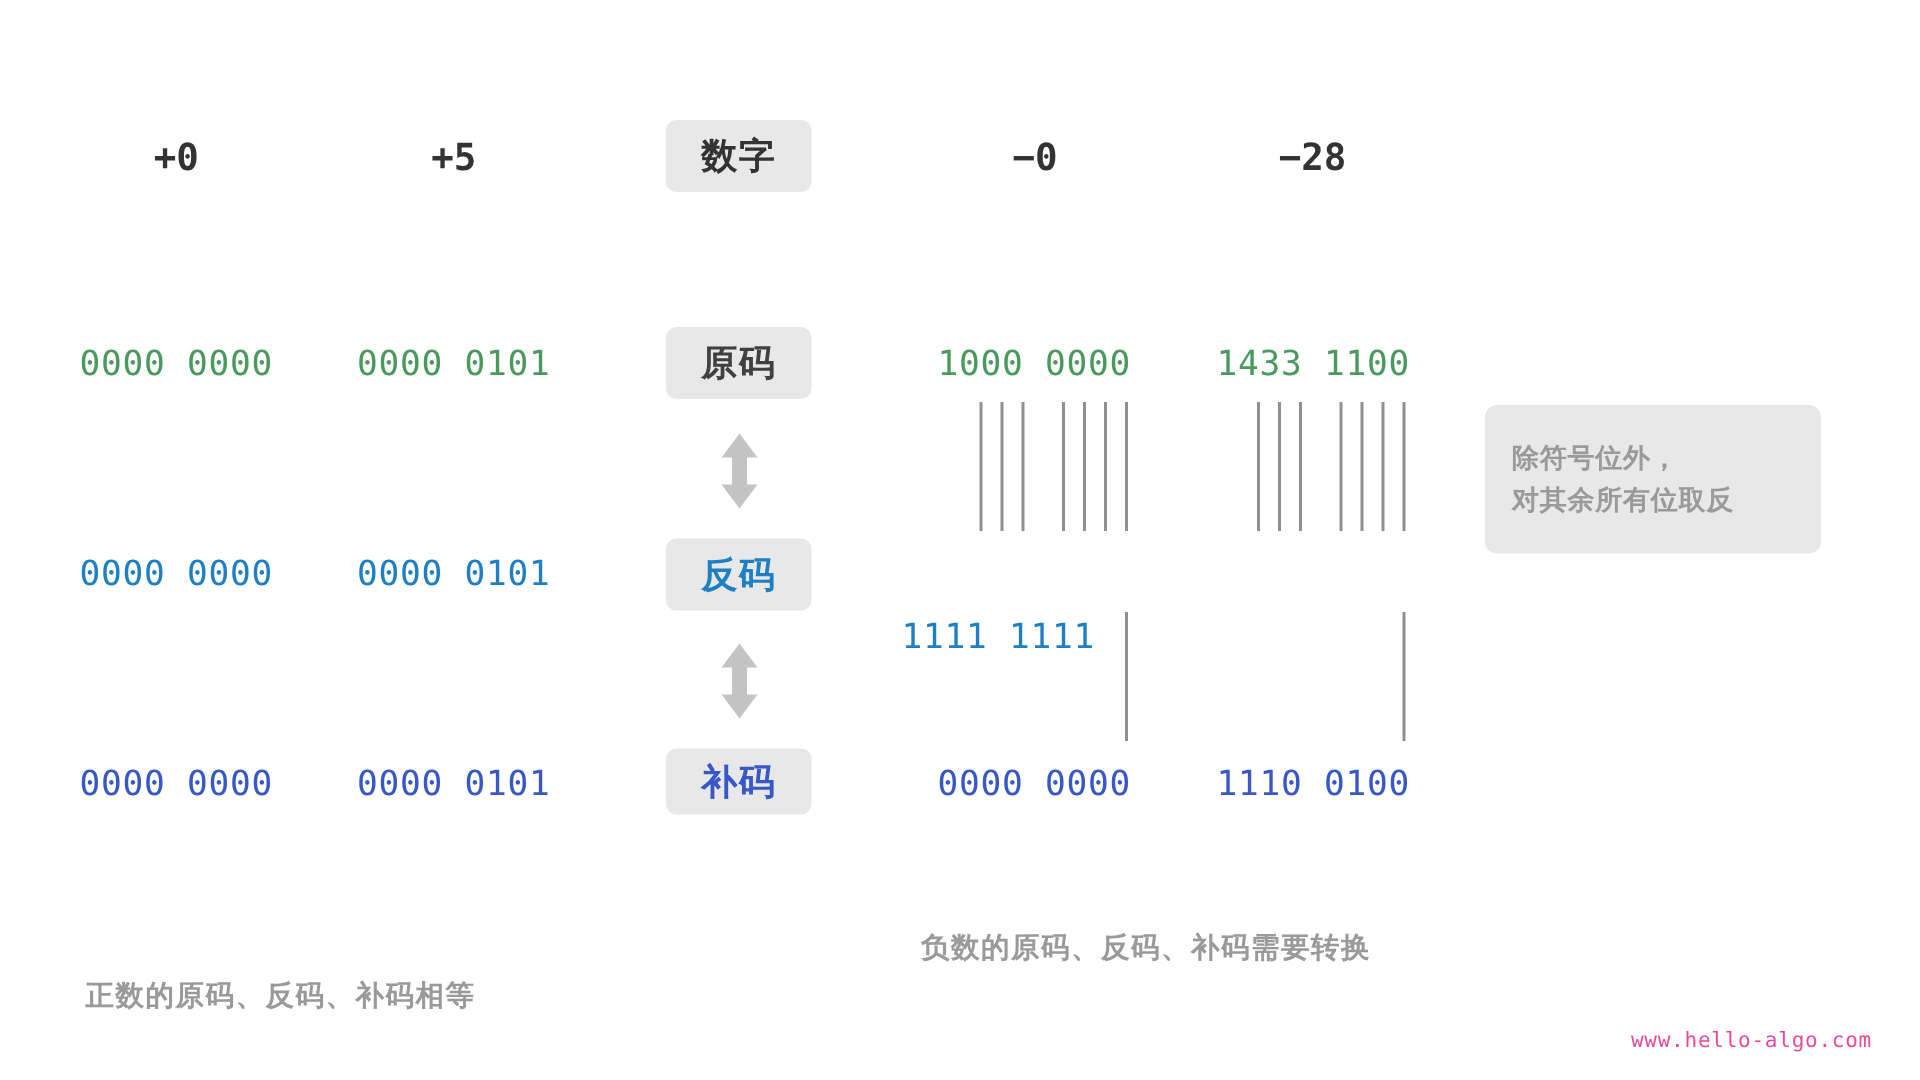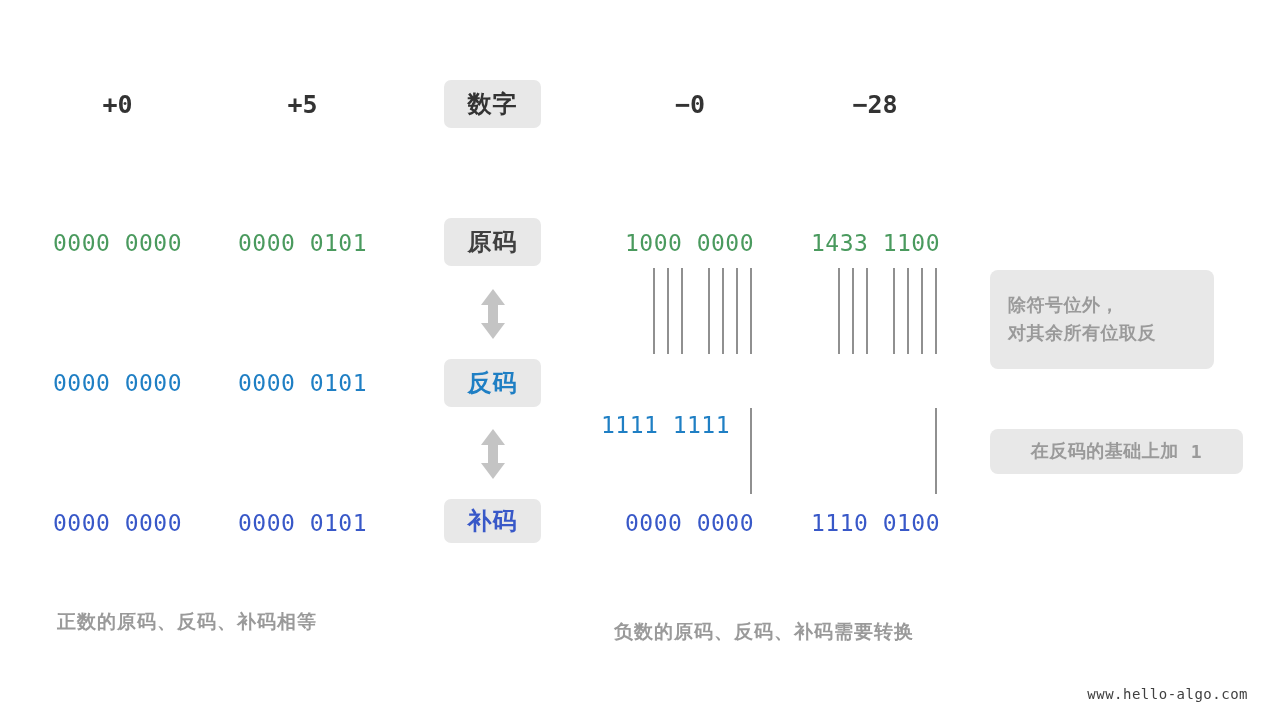--- a/index.html
+++ b/index.html
@@ -115,21 +115,21 @@
     white-space: nowrap;
   }
 
   
   .watermark {
     position: absolute;
     right: 32px;
     bottom: 18px;
     font-family: "DejaVu Sans Mono", "Liberation Mono", monospace;
     font-size: 14px;
-    color: #404040;
+    color: #ec4899;
     letter-spacing: 0.5px;
   }
 </style>
 </head>
 <body>
 
 <div class="stage">
 
   <div class="cell num-label" style="left:55px;  top:84px; width:125px; height:40px;">+0</div>
 
@@ -199,24 +199,20 @@
   <div class="tick" style="left:935px;  top:268px; height:86px;"></div>
 
   <div class="tick" style="left:750px;  top:408px; height:86px;"></div>
   <div class="tick" style="left:935px;  top:408px; height:86px;"></div>
 
   <div class="note" style="left:990px; top:270px; width:224px; height:99px;">
     <span>除符号位外，</span>
     <span>对其余所有位取反</span>
   </div>
 
-  <div class="note" style="left:990px; top:429px; width:253px; height:45px; flex-direction:row; align-items:center;">
-    <span>在反码的基础上加</span>
-    <span class="mono-one" style="margin-left:12px;">1</span>
-  </div>
-
-  <div class="caption" style="left:57px;  top:609px;">正数的原码、反码、补码相等</div>
+
+  <div class="caption" style="left:57px;  top:651px;">正数的原码、反码、补码相等</div>
 
   <div class="caption" style="left:614px; top:619px;text-align:right;">负数的原码、反码、补码需要转换</div>
 
   <div class="watermark">www.hello-algo.com</div>
 
 </div>
 
 </body></html>

